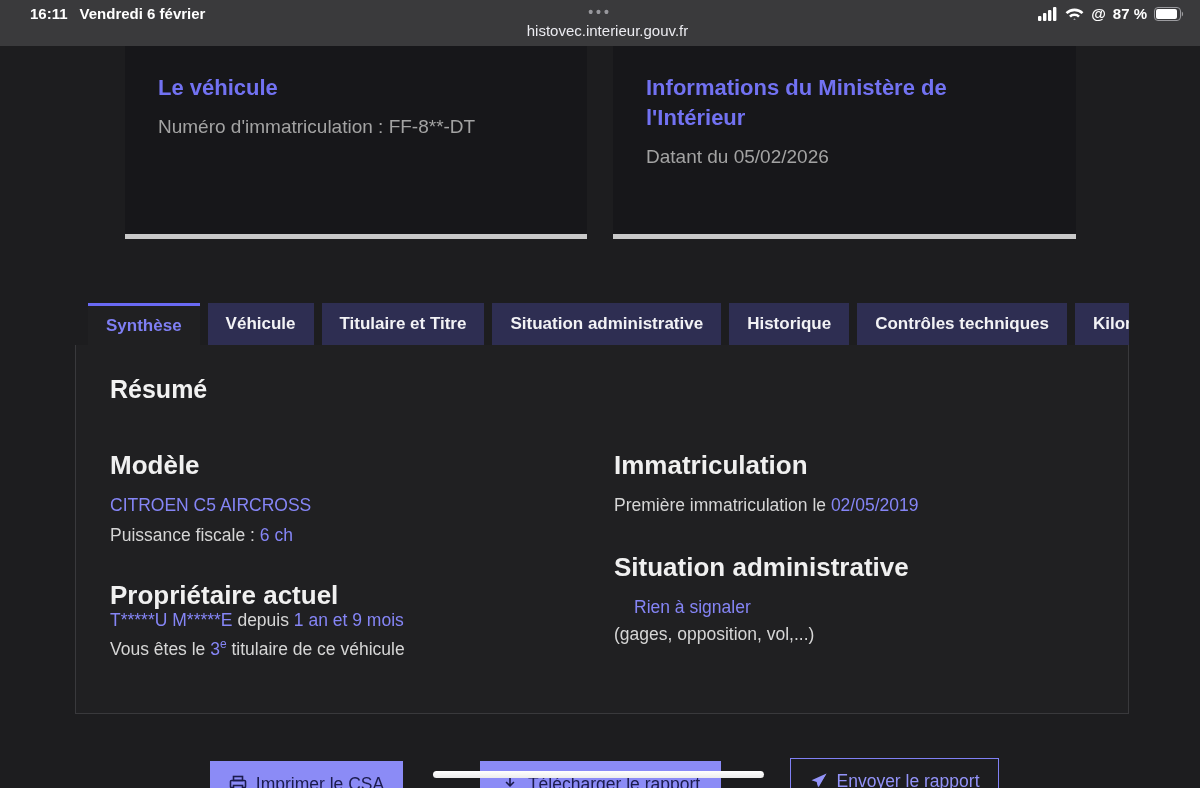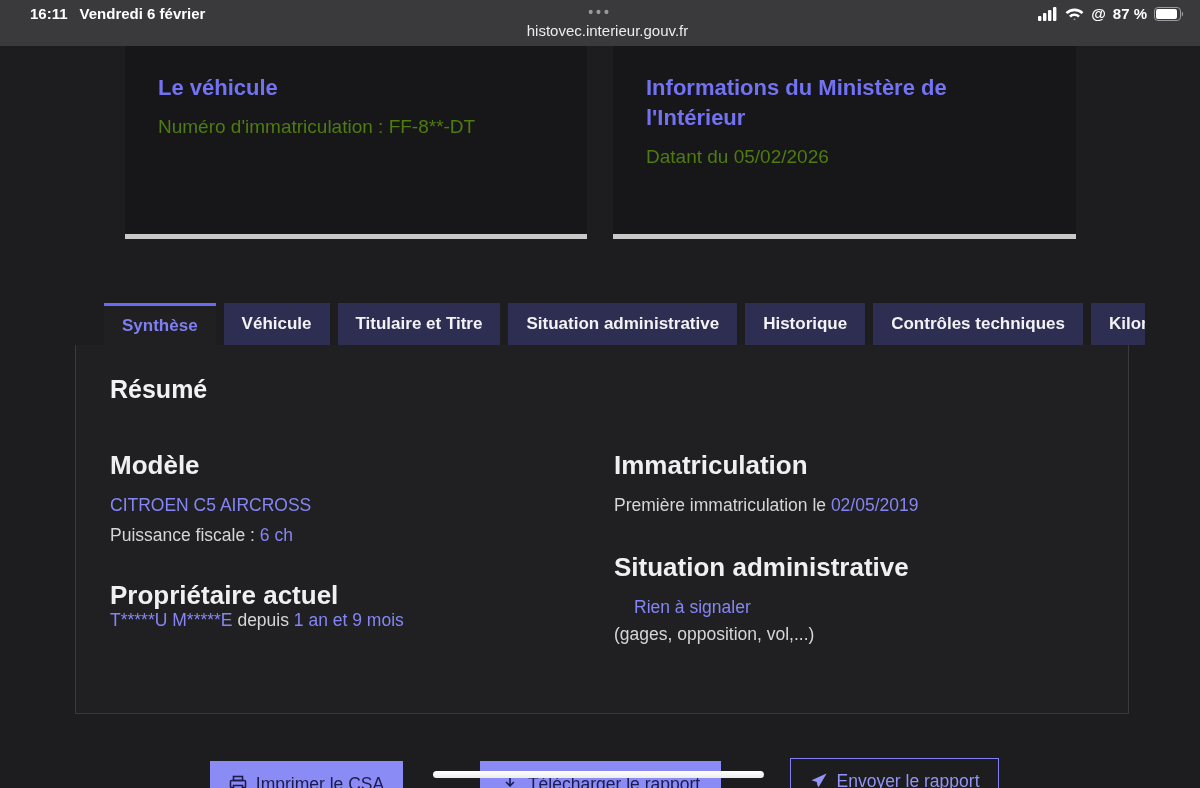--- a/index.html
+++ b/index.html
@@ -35,25 +35,25 @@
     border-bottom:5px solid #c9c9c9;
     padding:27px 33px 0 33px;
   }
   .card-vehicle { left:125px; width:462px; }
   .card-ministry { left:613px; width:463px; }
   .card h3 {
     color:#7272f2; font-size:22px; font-weight:bold; line-height:30px;
     margin-bottom:13px;
   }
   .card-ministry h3 { max-width:345px; }
-  .card p { color:#4d7c0f; font-size:19px; }
+  .card p { color:#a3a3a3; font-size:19px; }
 
   
   .tabs {
-    position:absolute; left:104px; top:303px; width:1041px; height:44px;
+    position:absolute; left:88px; top:303px; width:1041px; height:44px;
     display:flex; gap:8px; overflow:hidden; z-index:2;
   }
   .tab {
     flex:0 0 auto; height:42px; padding:0 18px;
     display:flex; align-items:center;
     background:#2e2e52; color:#f2f2f5;
     font-family:inherit; font-size:17px; font-weight:bold;
     border:none; cursor:pointer; white-space:nowrap;
   }
   .tab.active {
@@ -155,20 +155,23 @@
   <div class="abs h-sec" style="left:34px; top:105px;">Modèle</div>
   <div class="abs line purple" style="left:34px; top:150px;">CITROEN C5 AIRCROSS</div>
   <div class="abs line" style="left:34px; top:180px;">
     <span>Puissance fiscale : </span><span class="purple">6 ch</span>
   </div>
 
   <div class="abs h-sec" style="left:34px; top:235px;">Propriétaire actuel</div>
   <div class="abs line" style="left:34px; top:265px;">
     <span class="purple">T*****U M*****E</span><span> depuis </span><span class="purple">1 an et 9 mois</span>
   </div>
+  <div class="abs line" style="left:34px; top:292px;">
+    <span>Vous êtes le </span><span class="purple">3</span><span class="purple sup">e</span><span> titulaire de ce véhicule</span>
+  </div>
 
   <div class="abs h-sec" style="left:538px; top:105px;">Immatriculation</div>
   <div class="abs line" style="left:538px; top:150px;">
     <span>Première immatriculation le </span><span class="purple">02/05/2019</span>
   </div>
 
   <div class="abs h-sec" style="left:538px; top:207px;">Situation administrative</div>
   <div class="abs line purple" style="left:558px; top:252px;">Rien à signaler</div>
   <div class="abs line" style="left:538px; top:279px;">(gages, opposition, vol,...)</div>
 </div>

